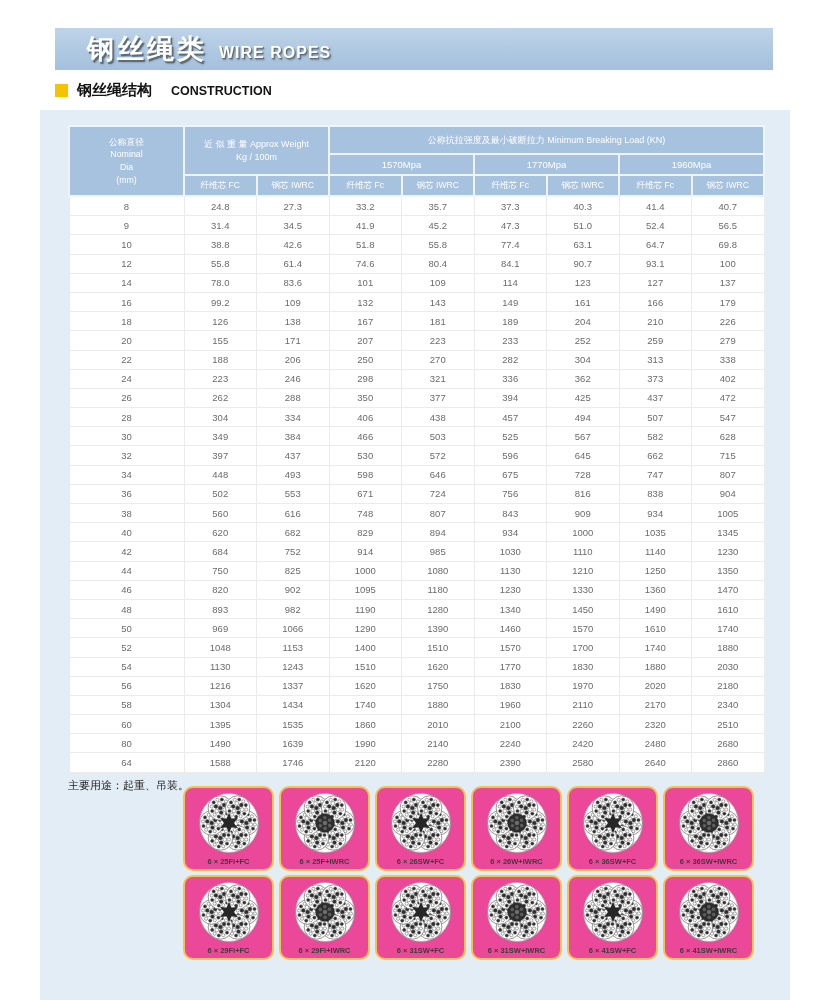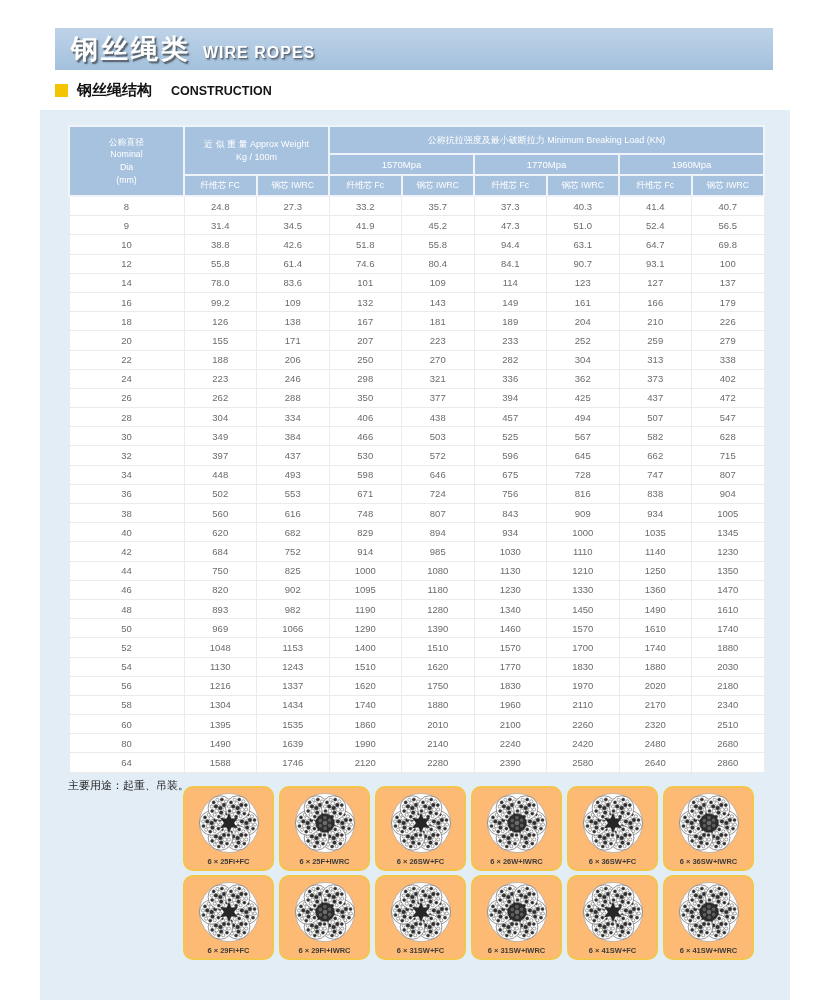--- a/index.html
+++ b/index.html
@@ -4,21 +4,21 @@
 <style>
   html,body{margin:0;padding:0;}
   body{
     width:830px;height:1000px;position:relative;background:#ffffff;
     font-family:"Liberation Sans",sans-serif;overflow:hidden;
   }
   
   .banner{
     position:absolute;left:55px;top:28px;width:718px;height:42px;
     background:linear-gradient(#bed3e8,#a3c0dc);
-    display:flex;align-items:center;padding-left:16px;box-sizing:border-box;
+    display:flex;align-items:center;padding-left:32px;box-sizing:border-box;
   }
   .banner .cn{
     font-size:27px;font-weight:bold;color:#ffffff;letter-spacing:3px;
     text-shadow:1.5px 1.5px 0 #5f6b77,2px 2px 2px rgba(40,50,60,.5);
   }
   .banner .en{
     font-size:16px;font-weight:bold;color:#ffffff;margin-left:12px;letter-spacing:1px;
     text-shadow:1px 1px 0 #5f6b77,1.5px 1.5px 2px rgba(40,50,60,.5);
     margin-top:7px;
   }
@@ -51,21 +51,21 @@
     font-size:9.5px;text-align:center;height:18.2px;padding:0;
   }
   
   .note{position:absolute;left:28px;top:668px;font-size:11px;color:#1d1d1d;}
   
   .cards-grid{
     position:absolute;left:143px;top:676px;
     display:grid;grid-template-columns:repeat(6,91px);gap:4px 5px;
   }
   .card{
-    width:91px;height:85px;background:#fdba74;border:2px solid #f3c54a;
+    width:91px;height:85px;background:#ec4899;border:2px solid #f3c54a;
     border-radius:10px;box-sizing:border-box;
     display:flex;flex-direction:column;align-items:center;justify-content:flex-end;
   }
   .card .diagram{flex:1;display:flex;align-items:center;justify-content:center;}
   .card-label{font-size:7.5px;font-weight:bold;color:#3c3c3c;margin-bottom:3px;white-space:nowrap;}
   
   .bottom-bar{
     position:absolute;left:0;bottom:0;height:7px;width:60%;
     background:linear-gradient(to right,#4c7fb4,rgba(227,237,246,0));
   }
@@ -150,21 +150,21 @@
           <td>51.0</td>
           <td>52.4</td>
           <td>56.5</td>
         </tr>
         <tr>
           <td>10</td>
           <td>38.8</td>
           <td>42.6</td>
           <td>51.8</td>
           <td>55.8</td>
-          <td>94.4</td>
+          <td>77.4</td>
           <td>63.1</td>
           <td>64.7</td>
           <td>69.8</td>
         </tr>
         <tr>
           <td>12</td>
           <td>55.8</td>
           <td>61.4</td>
           <td>74.6</td>
           <td>80.4</td>

